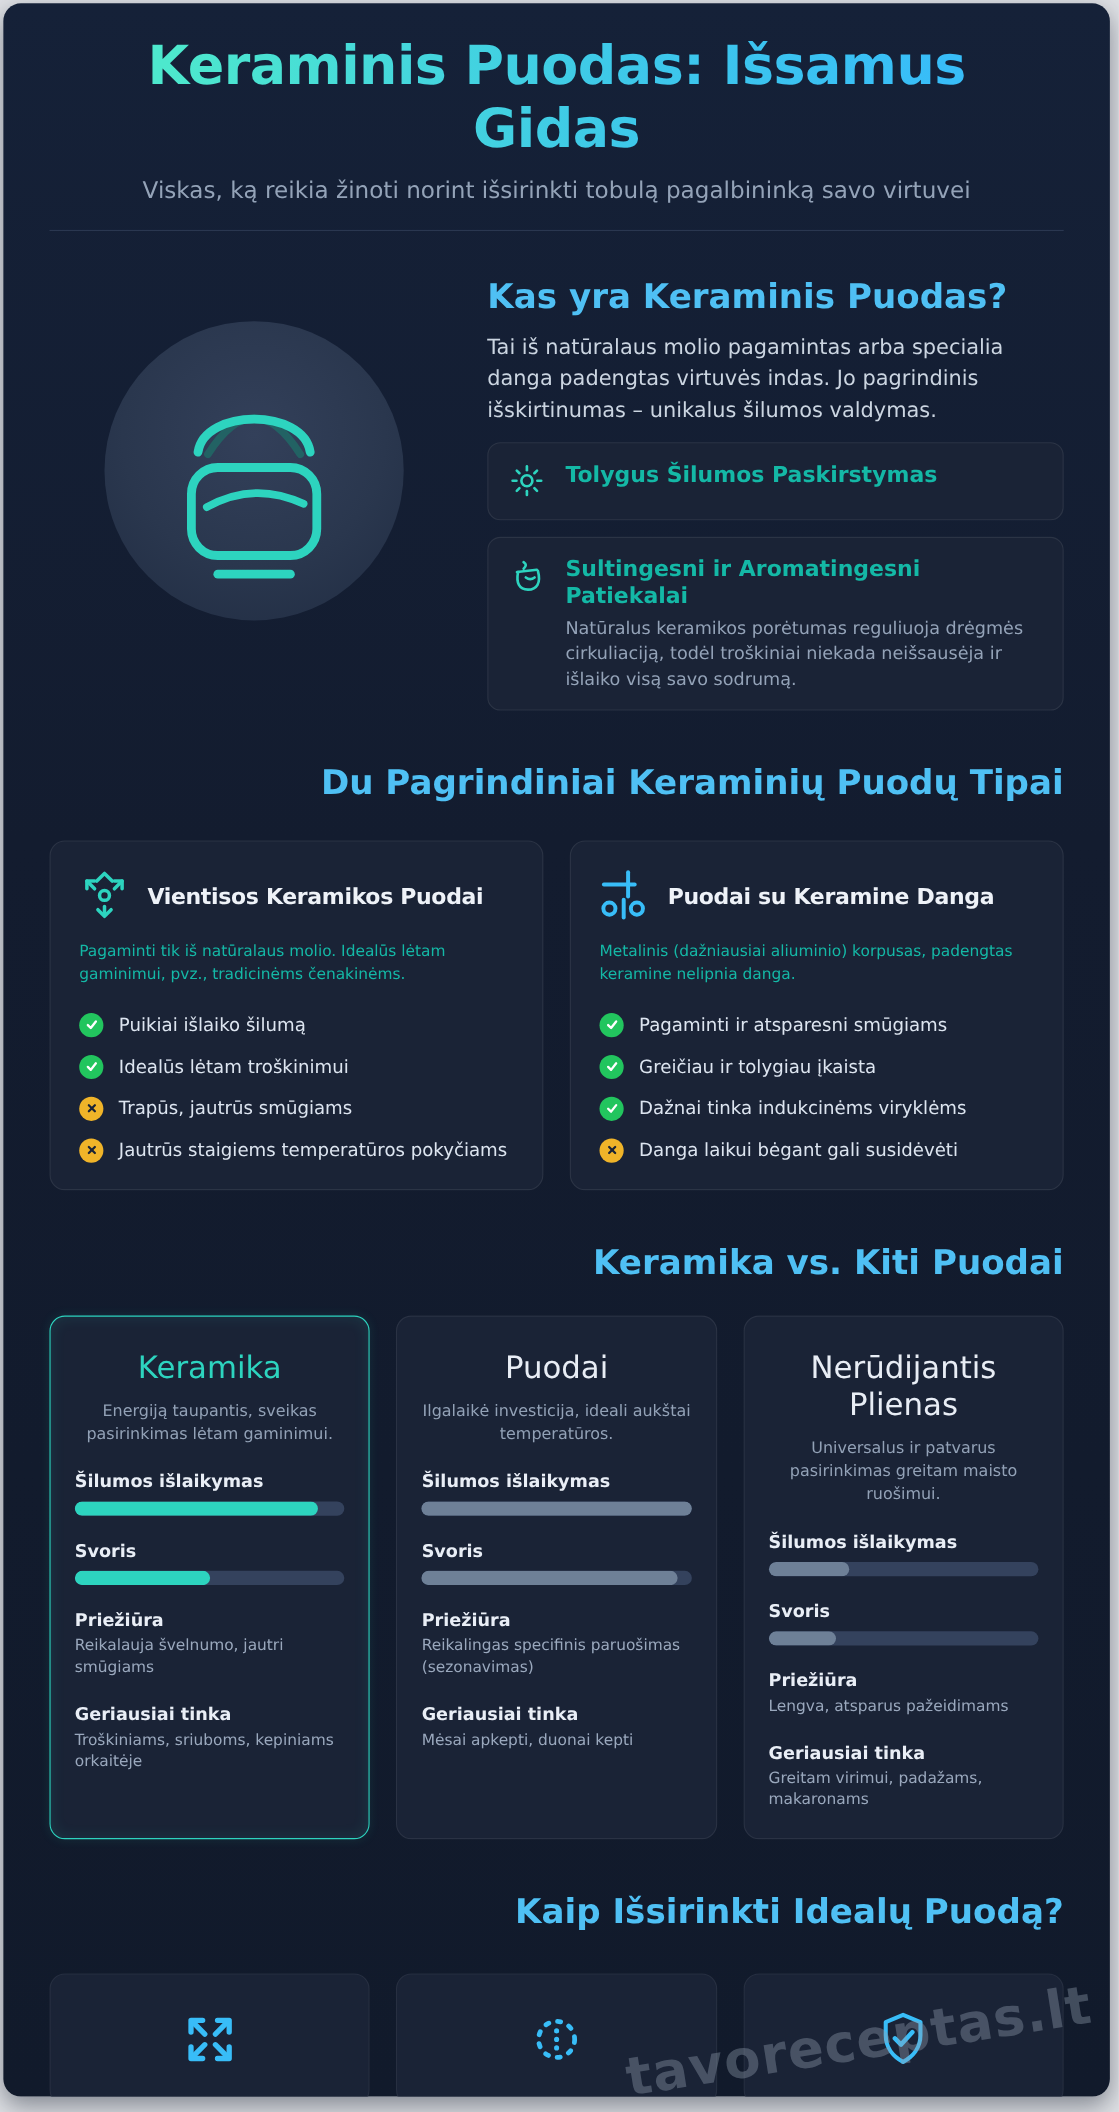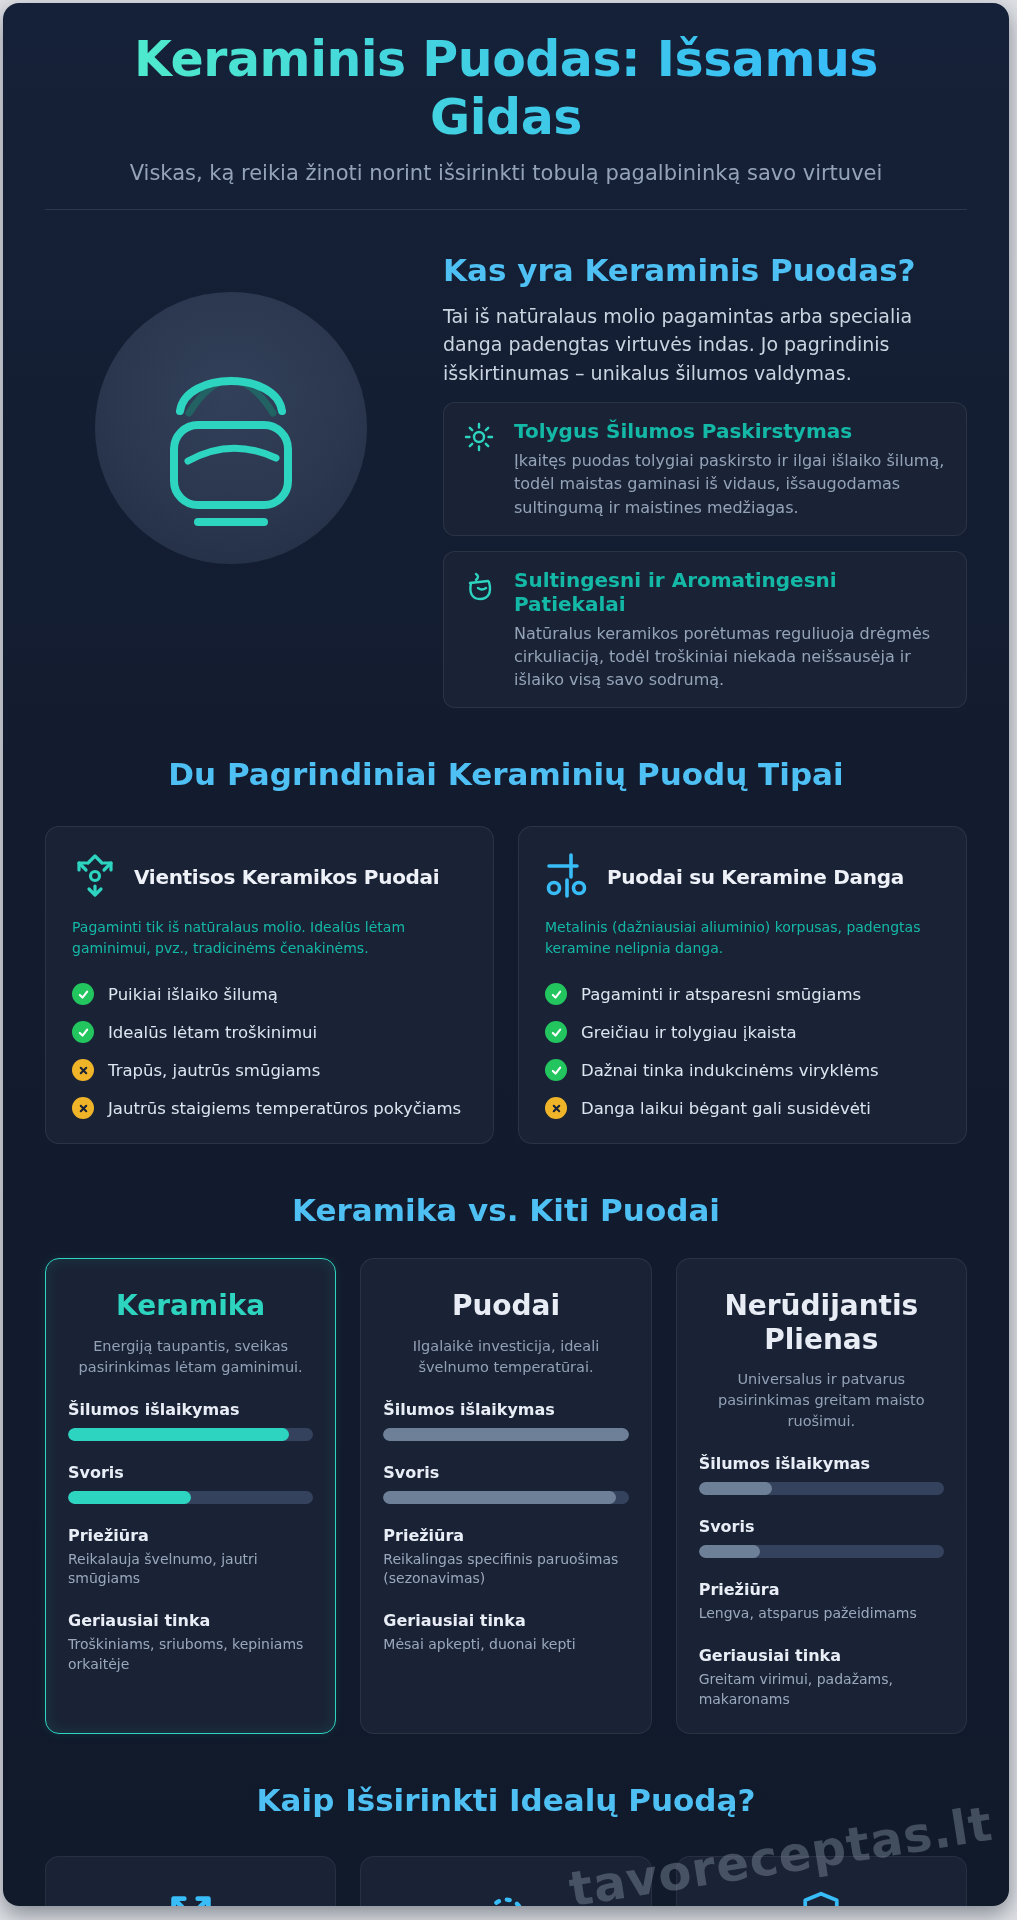--- a/index.html
+++ b/index.html
@@ -41,21 +41,21 @@
   .about-intro{margin:14px 0 0;color:#cbd5e1;font-size:19px;line-height:1.5;}
   .feature{
     display:flex;gap:16px;align-items:flex-start;
     background:#1a2336;border:1px solid rgba(255,255,255,.08);
     border-radius:12px;padding:16px 20px;margin-top:15px;
   }
   .feature-icon{flex:0 0 34px;padding-top:3px;}
   .feature h3{margin:0;font-size:20px;color:#14b8a6;}
   .feature p{margin:6px 0 0;font-size:16px;color:#94a3b8;line-height:1.45;}
   
-  .h2-center{margin:48px 0 0;text-align:center;color:#4fc0f4;font-size:31px;font-weight:bold;}
+  .h2-center{margin:48px 0 0;text-align:right;color:#4fc0f4;font-size:31px;font-weight:bold;}
   
   .types-grid{display:grid;grid-template-columns:1fr 1fr;gap:24px;margin-top:34px;}
   .type-card{
     background:#1a2336;border:1px solid rgba(255,255,255,.08);
     border-radius:14px;padding:24px 26px;box-sizing:border-box;
   }
   .type-head{display:flex;align-items:center;gap:16px;}
   .type-head h3{margin:0;font-size:20px;letter-spacing:-0.3px;white-space:nowrap;color:#eef2f8;}
   .type-desc{margin:14px 0 0;color:#14b8a6;font-size:14px;line-height:1.5;}
   .type-list{list-style:none;margin:24px 0 0;padding:0;}
@@ -67,21 +67,21 @@
   
   .comp-grid{display:grid;grid-template-columns:1fr 1fr 1fr;gap:24px;margin-top:30px;}
   .comp-card{
     background:#1a2336;border:1px solid rgba(255,255,255,.07);
     border-radius:14px;padding:24px 22px;box-sizing:border-box;
   }
   .comp-card.highlight{
     border:1.5px solid #2dd4bf;
     box-shadow:0 0 14px rgba(45,212,191,.12) inset,0 0 10px rgba(45,212,191,.10);
   }
-  .comp-title{margin:6px 0 0;text-align:center;font-size:28px;font-weight:bold;color:#e8edf5;line-height:1.2;}
+  .comp-title{margin:6px 0 0;text-align:center;font-size:28px;font-weight:normal;color:#e8edf5;line-height:1.2;}
   .comp-title.teal{color:#2dd4bf;}
   .comp-desc{margin:13px 0 0;text-align:center;color:#92a1b6;font-size:14.5px;line-height:1.45;}
   .stat-label{margin:22px 0 0;font-size:16px;font-weight:bold;color:#e9eef6;}
   .bar{height:13px;border-radius:7px;background:#34425d;margin-top:9px;overflow:hidden;}
   .bar-fill{height:100%;border-radius:7px;}
   .bar-fill.teal{background:#2dd4bf;}
   .bar-fill.slate{background:#6e8097;}
   .stat-text{margin:5px 0 0;color:#9aa8bd;font-size:14px;line-height:1.4;}
   
   .choose-grid{display:grid;grid-template-columns:1fr 1fr 1fr;gap:24px;margin-top:38px;align-items:start;}
@@ -136,21 +136,20 @@
                 <line x1="24.5" y1="15" x2="28" y2="15"></line>
               <line x1="5.8" y1="5.8" x2="8.2" y2="8.2"></line>
                 <line x1="21.8" y1="21.8" x2="24.2" y2="24.2"></line>
               <line x1="5.8" y1="24.2" x2="8.2" y2="21.8"></line>
                 <line x1="21.8" y1="8.2" x2="24.2" y2="5.8"></line>
             </g>
           </svg>
         </span>
         <div>
           <h3>Tolygus Šilumos Paskirstymas</h3>
-          <p>Įkaitęs puodas tolygiai paskirsto ir ilgai išlaiko šilumą, todėl maistas gaminasi iš vidaus, išsaugodamas sultingumą ir maistines medžiagas.</p>
         </div>
       </div>
 
       <div class="feature">
         <span class="feature-icon">
           <svg width="32" height="34" viewBox="0 0 32 34">
             <g fill="none" stroke="#2dd4bf" stroke-width="2.4" stroke-linecap="round">
               <path d="M12,3 q4,2.5 0,6"></path>
               <path d="M6,12 L24,10"></path>
               <path d="M7,12 c-2,10 1,16 9,16 s12,-6 9,-17"></path>
@@ -301,21 +300,21 @@
           <div class="bar-fill teal" style="width: 50%;"></div>
         </div>
       <div class="stat-label">Priežiūra</div>
       <p class="stat-text">Reikalauja švelnumo, jautri smūgiams</p>
       <div class="stat-label">Geriausiai tinka</div>
       <p class="stat-text">Troškiniams, sriuboms, kepiniams orkaitėje</p>
     </div>
 
     <div class="comp-card">
       <h3 class="comp-title">Puodai</h3>
-      <p class="comp-desc">Ilgalaikė investicija, ideali švelnumo temperatūrai.</p>
+      <p class="comp-desc">Ilgalaikė investicija, ideali aukštai temperatūros.</p>
       <div class="stat-label">Šilumos išlaikymas</div>
       <div class="bar">
           <div class="bar-fill slate" style="width: 100%;"></div>
         </div>
       <div class="stat-label">Svoris</div>
       <div class="bar">
           <div class="bar-fill slate" style="width: 95%;"></div>
         </div>
       <div class="stat-label">Priežiūra</div>
       <p class="stat-text">Reikalingas specifinis paruošimas (sezonavimas)</p>

